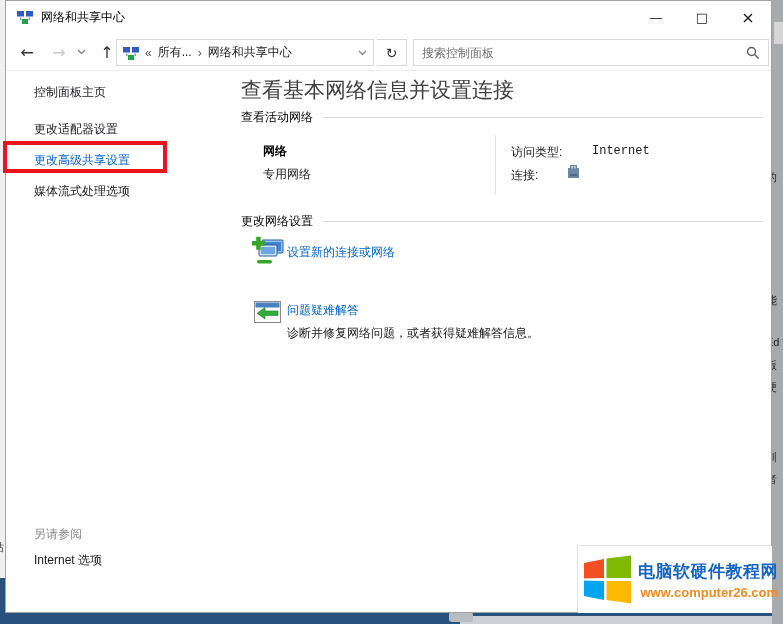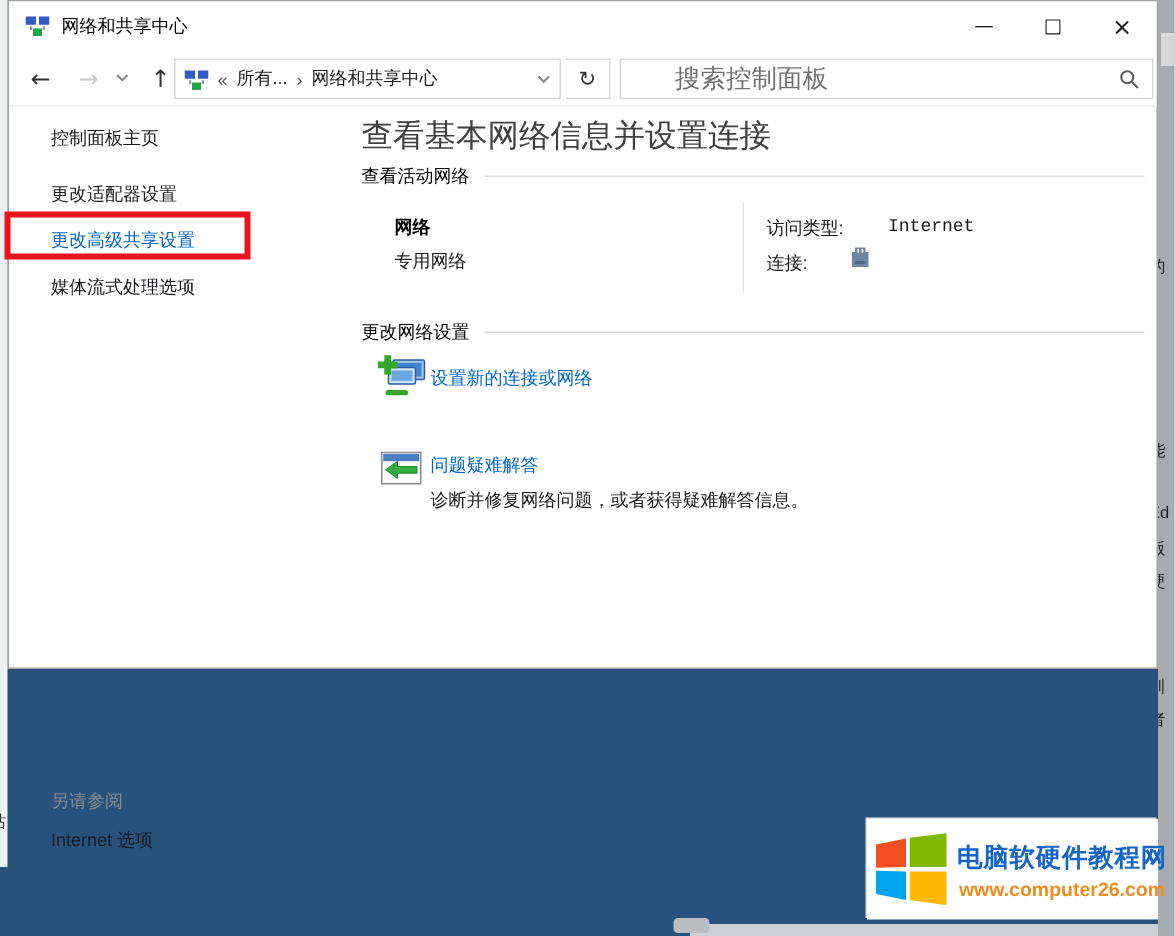--- a/index.html
+++ b/index.html
@@ -12,41 +12,41 @@
   .left-sliver span { position:absolute; left:-7px; top:540px; font-size:11px; color:#333; }
   .right-sliver { position:absolute; left:772px; top:0; width:11px; height:624px; background:#a8abae; overflow:hidden; }
   .right-sliver .lightpatch { position:absolute; left:2px; top:22px; width:9px; height:22px; background:#d6d6d6; }
   .right-sliver .frag { position:absolute; left:-6px; width:20px; font-size:11px; color:#1d1d1d; }
 
   
   .bottom-light { position:absolute; left:460px; top:616px; width:312px; height:8px; background:#ccd0d4; }
   .bottom-tab { position:absolute; left:449px; top:612px; width:24px; height:10px; background:#b9bdc1; border-radius:3px; }
 
   
-  .win { position:absolute; left:5px; top:0; width:767px; height:446px; background:#ffffff; border:1px solid #a3a3a3; }
+  .win { position:absolute; left:5px; top:0; width:767px; height:613px; background:#ffffff; border:1px solid #a3a3a3; }
 
   .titlebar { position:absolute; left:0; top:0; right:0; height:32px; background:#fff; }
   .app-icon { position:absolute; left:11px; top:8px; width:16px; height:16px; }
   .title-text { position:absolute; left:35px; top:0; line-height:32px; font-size:12px; color:#000; }
   .win-controls { position:absolute; right:0; top:0; height:32px; display:flex; }
   .wc-btn { width:46px; height:32px; display:flex; align-items:center; justify-content:center; font-size:13px; color:#1a1a1a; font-family:"DejaVu Sans",sans-serif; }
   .wc-btn.close { font-size:16px; }
 
   .toolbar { position:absolute; left:0; top:32px; right:0; height:38px; background:#fff; border-bottom:1px solid #ededed; }
   .nav-glyph { position:absolute; top:0; height:38px; display:flex; align-items:center; justify-content:center; font-family:"DejaVu Sans",sans-serif; font-size:16px; }
   .nav-back { left:8px; width:26px; color:#333; }
   .nav-fwd { left:40px; width:26px; color:#c9c9c9; }
   .nav-chev { left:66px; width:18px; }
   .nav-up { left:88px; width:26px; color:#333; }
   .crumb-box { position:absolute; left:110px; top:6px; width:258px; height:27px; border:1px solid #d9d9d9; display:flex; align-items:center; padding:0 6px; gap:6px; }
   .crumb-box .sep { color:#555; }
   .crumb-box .grow { flex:1; }
   .refresh-box { position:absolute; left:371px; top:6px; width:30px; height:27px; border:1px solid #d9d9d9; border-left:none; display:flex; align-items:center; justify-content:center; font-family:"DejaVu Sans",sans-serif; font-size:14px; color:#333; }
   .search-box { position:absolute; left:407px; top:6px; width:356px; height:27px; border:1px solid #d9d9d9; display:flex; align-items:center; padding:0 8px; }
-  .search-box input { flex:1; border:none; outline:none; font-size:17px; font-family:inherit; color:#a21caf;margin-left:28px; }
+  .search-box input { flex:1; border:none; outline:none; font-size:12px; font-family:inherit; color:#a21caf; }
   .search-box input::placeholder { color:#707070; opacity:1; }
 
   
   .side-link { position:absolute; left:28px; font-size:12px; color:#19191f; white-space:nowrap; cursor:pointer; }
   .side-link.active { color:#0066cc; }
   .see-also-header { position:absolute; left:28px; font-size:12px; color:#8a8a8a; }
 
   
   .page-heading { position:absolute; left:235px; top:75px; font-size:21px; color:#404040; }
   .section-row { position:absolute; left:235px; right:8px; display:flex; align-items:center; }
@@ -66,21 +66,21 @@
   .task-icon2 { position:absolute; left:248px; top:300px; width:28px; height:24px; }
   .task-link { position:absolute; left:281px; color:#0066cc; cursor:pointer; white-space:nowrap; }
   .task-desc { position:absolute; left:281px; color:#1a1a1a; white-space:nowrap; }
 
   
   .red-box { position:absolute; left:3px; top:141px; width:164px; height:32px; border:4px solid #e9141d; z-index:40; }
 
   
   .watermark { position:absolute; left:578px; top:546px; width:194px; height:67px; background:#ffffff; z-index:20; display:flex; align-items:center; box-shadow:-1px -1px 0 #e4e4e4; }
   .wm-logo { margin-left:6px; width:48px; height:50px; flex:none; }
-  .wm-text { margin-left:6px; display:flex; flex-direction:column; align-items:center; }
+  .wm-text { margin-left:6px; display:flex; flex-direction:column; align-items:flex-end; }
   .wm-line1 { font-size:17px; font-weight:bold; color:#1565c4; white-space:nowrap; letter-spacing:0.5px; }
   .wm-line2 { font-size:13px; font-weight:bold; color:#f28b1e; white-space:nowrap; margin-top:2px; }
 
   svg { display:block; }
 </style>
 </head>
 <body>
 
 <div class="root">
 

